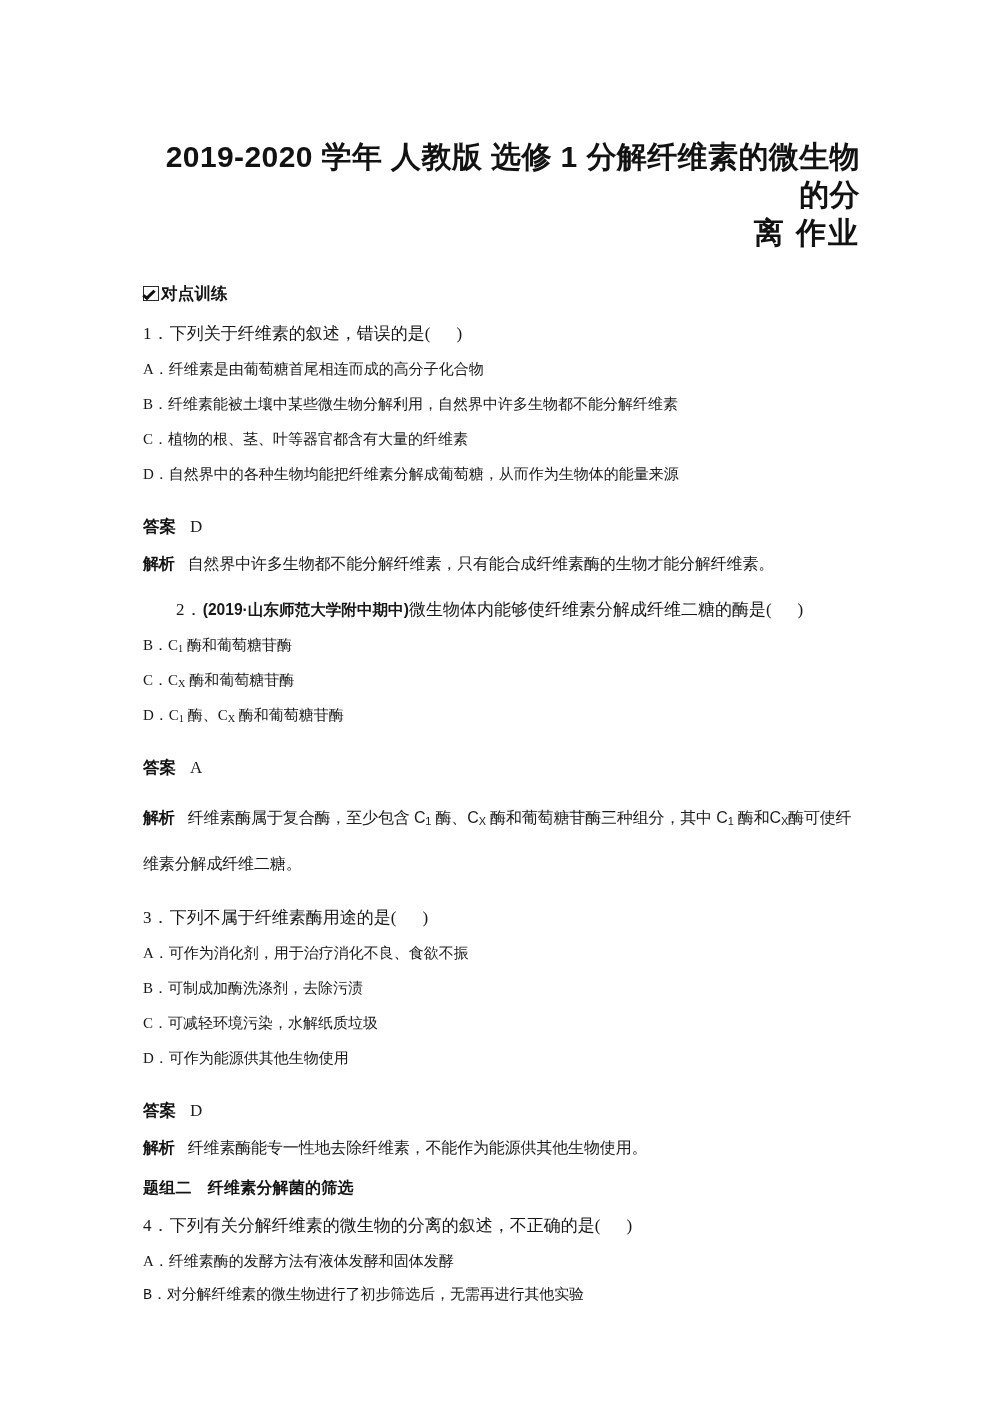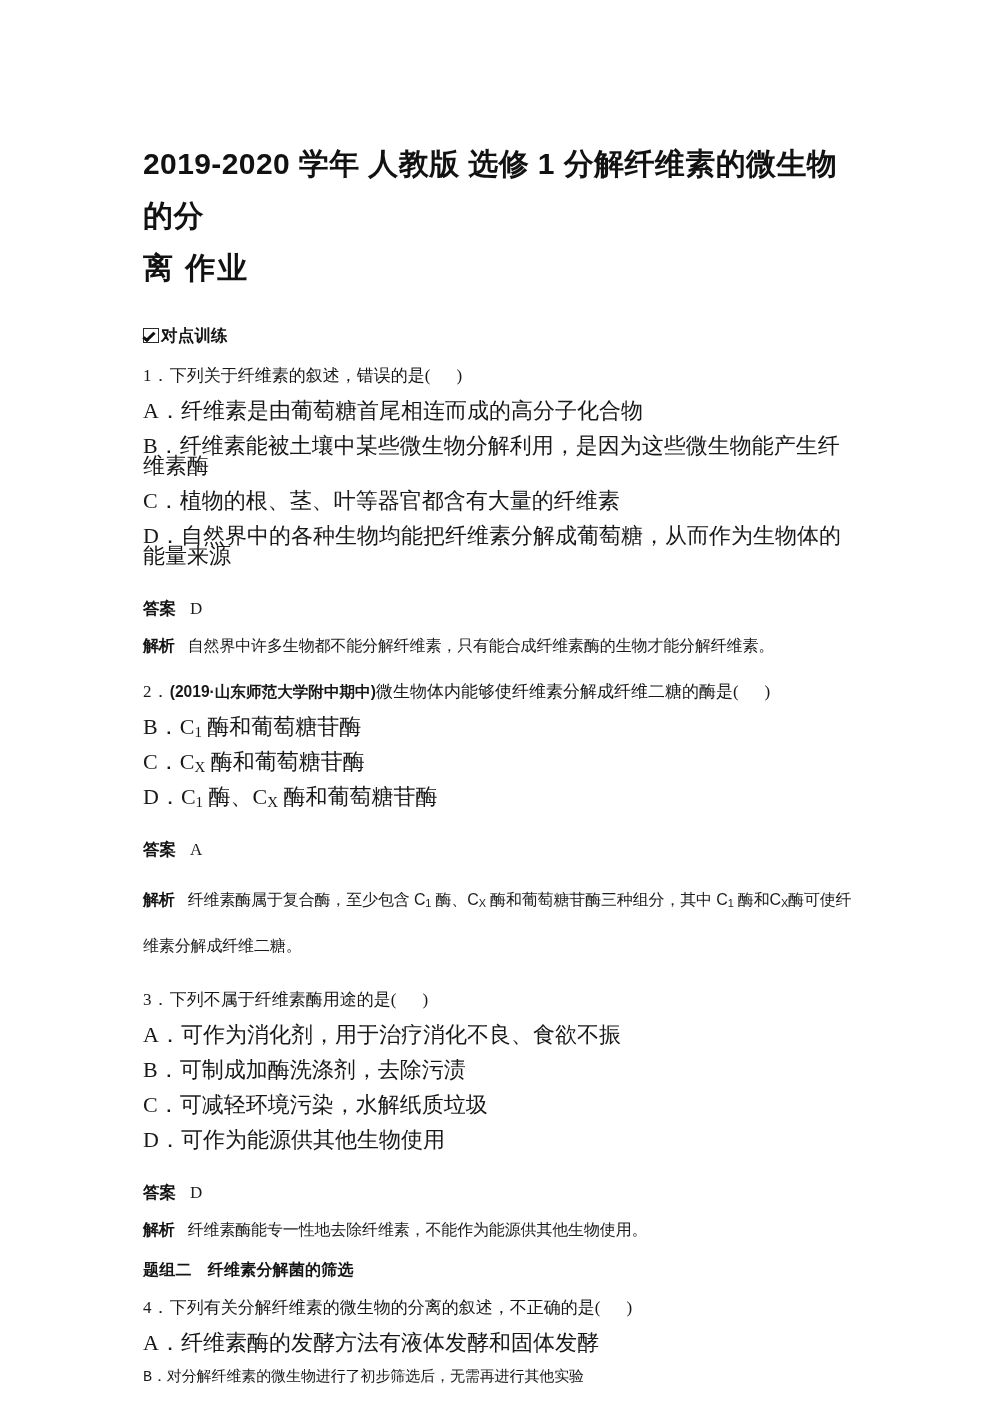--- a/index.html
+++ b/index.html
@@ -22,22 +22,22 @@
     padding: 0 140px 0 143px;
   }
 
   
   .doc-title {
     margin: 0;
     padding-top: 138px;
     font-family: "Liberation Sans", "DejaVu Sans", sans-serif;
     font-weight: bold;
     font-size: 30px;
-    line-height: 52px;
-    text-align: left;
+    line-height: 38px;
+    text-align: right;
     letter-spacing: 0.4px;
     color: #121212;
   }
   .doc-title .tline {
     display: block;
   }
   .doc-title .tline.second {
     letter-spacing: 2px;
   }
 
@@ -95,21 +95,21 @@
     color: #141414;
   }
   .question {
     font-family: "Liberation Serif", "DejaVu Serif", serif;
     font-size: 17px;
     margin-top: 18px;
     color: #181818;
   }
   .option {
     font-family: "Liberation Serif", "DejaVu Serif", serif;
-    font-size: 22px;
+    font-size: 15px;
     margin-top: 15px;
     color: #181818;
   }
   .option.sans {
     font-family: Liberation Mono, monospace;
     font-size: 15px;
     letter-spacing: -0.1px;
   }
   .answer {
     margin-top: 32px;
@@ -154,42 +154,42 @@
   }
   .gap {
     display: inline-block;
     width: 26px;
   }
   sub {
     font-size: 0.68em;
     line-height: 0;
     vertical-align: -0.22em;
   }
-  .sp-2 { margin-top: 26px; }
+  .sp-2 { margin-top: 26px; margin-left: 33px; }
   .sp-3 { margin-top: 21px; }
 </style>
 </head>
 <body>
 
 <div class="page">
 
   <h1 class="doc-title">
     <span class="tline">2019-2020 学年 人教版 选修 1 分解纤维素的微生物的分</span>
     <span class="tline second">离 作业</span>
   </h1>
 
   <div class="section-head">
     <span class="check-icon"></span>
     <span class="section-head-label">对点训练</span>
   </div>
 
 
   <div class="row question"><span class="num">1．</span><span>下列关于纤维素的叙述，错误的是(</span><span class="gap"></span><span>)</span></div>
   <div class="row option"><span>A．</span><span>纤维素是由葡萄糖首尾相连而成的高分子化合物</span></div>
-  <div class="row option"><span>B．</span><span>纤维素能被土壤中某些微生物分解利用，是因为这些微生物能产生纤维素酶</span></div>
+  <div class="row option"><span>B．</span><span>纤维素能被土壤中某些微生物分解利用，自然界中许多生物都不能分解纤维素</span></div>
   <div class="row option"><span>C．</span><span>植物的根、茎、叶等器官都含有大量的纤维素</span></div>
   <div class="row option"><span>D．</span><span>自然界中的各种生物均能把纤维素分解成葡萄糖，从而作为生物体的能量来源</span></div>
   <div class="row answer"><span class="lbl">答案</span><span class="val">D</span></div>
   <div class="row explain"><span class="lbl">解析</span><span class="body">自然界中许多生物都不能分解纤维素，只有能合成纤维素酶的生物才能分解纤维素。</span></div>
 
   <div class="row question sp-2"><span class="num">2．</span><span class="src">(2019·山东师范大学附中期中)</span><span>微生物体内能够使纤维素分解成纤维二糖的酶是(</span><span class="gap"></span><span>)</span></div>
   <div class="row option"><span>B．</span><span>C</span><sub>1</sub><span> 酶和葡萄糖苷酶</span></div>
   <div class="row option"><span>C．</span><span>C</span><sub>X</sub><span> 酶和葡萄糖苷酶</span></div>
   <div class="row option"><span>D．</span><span>C</span><sub>1</sub><span> 酶、C</span><sub>X</sub><span> 酶和葡萄糖苷酶</span></div>
   <div class="row answer"><span class="lbl">答案</span><span class="val">A</span></div>

